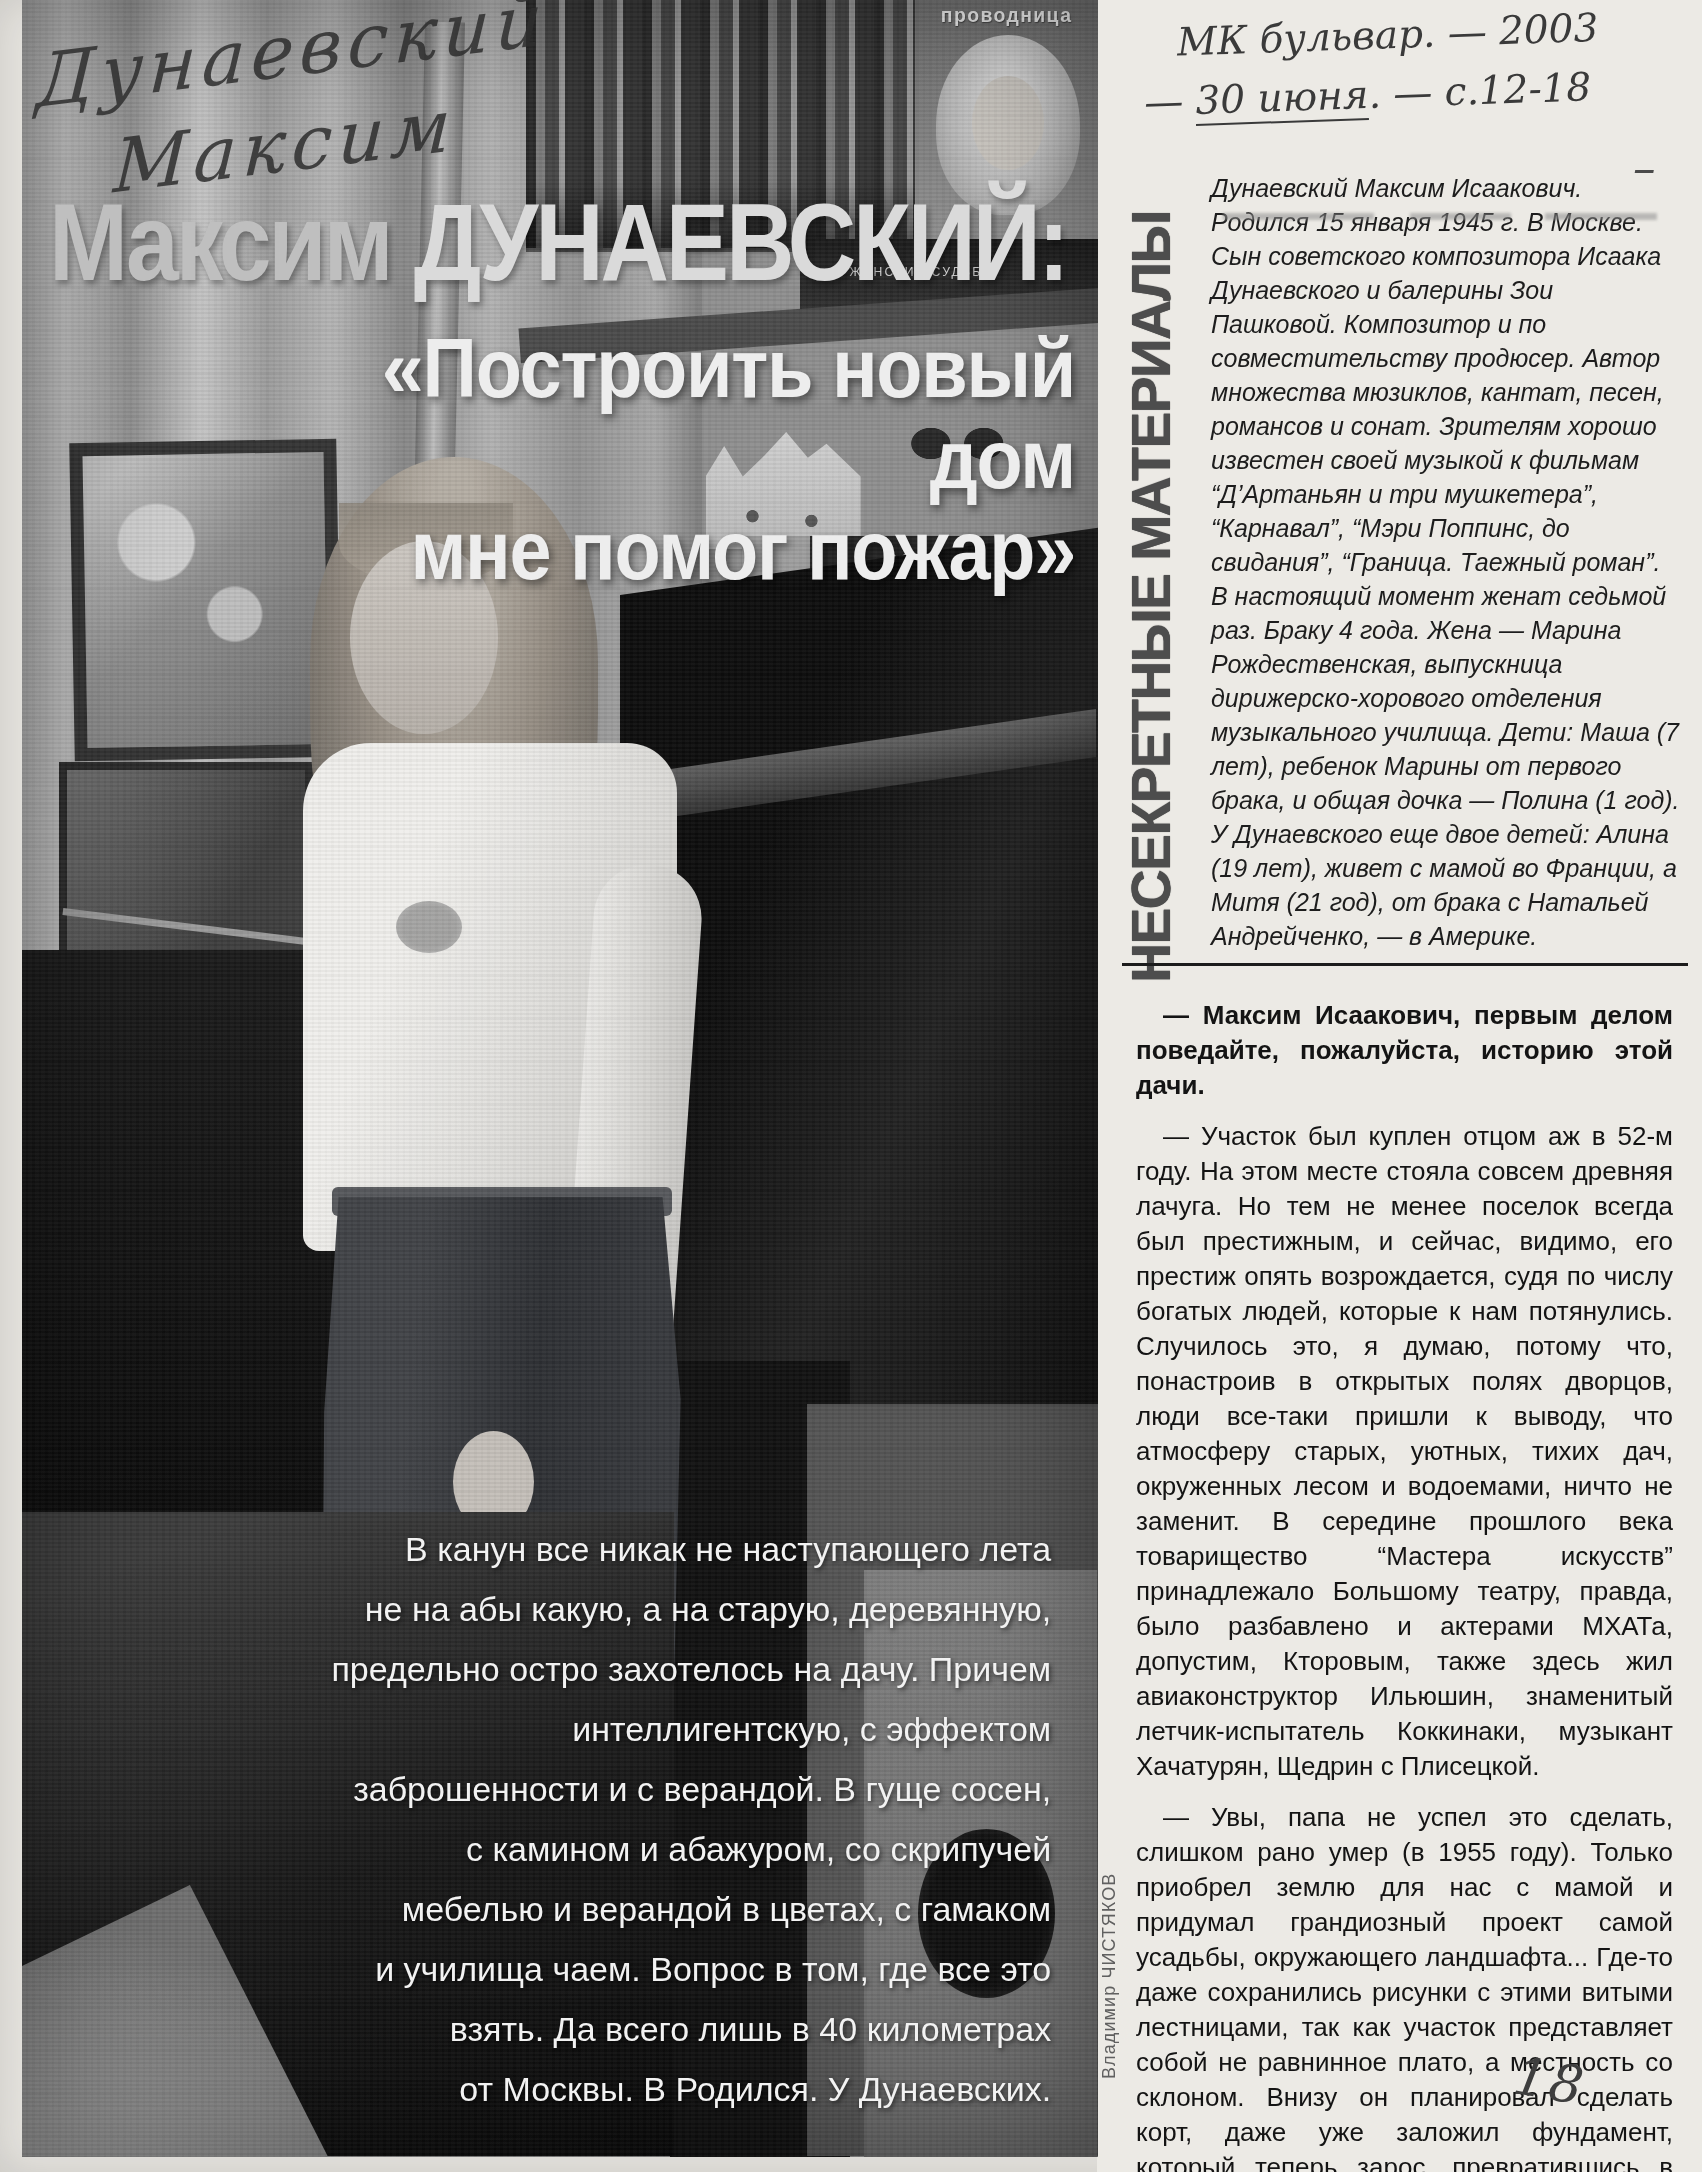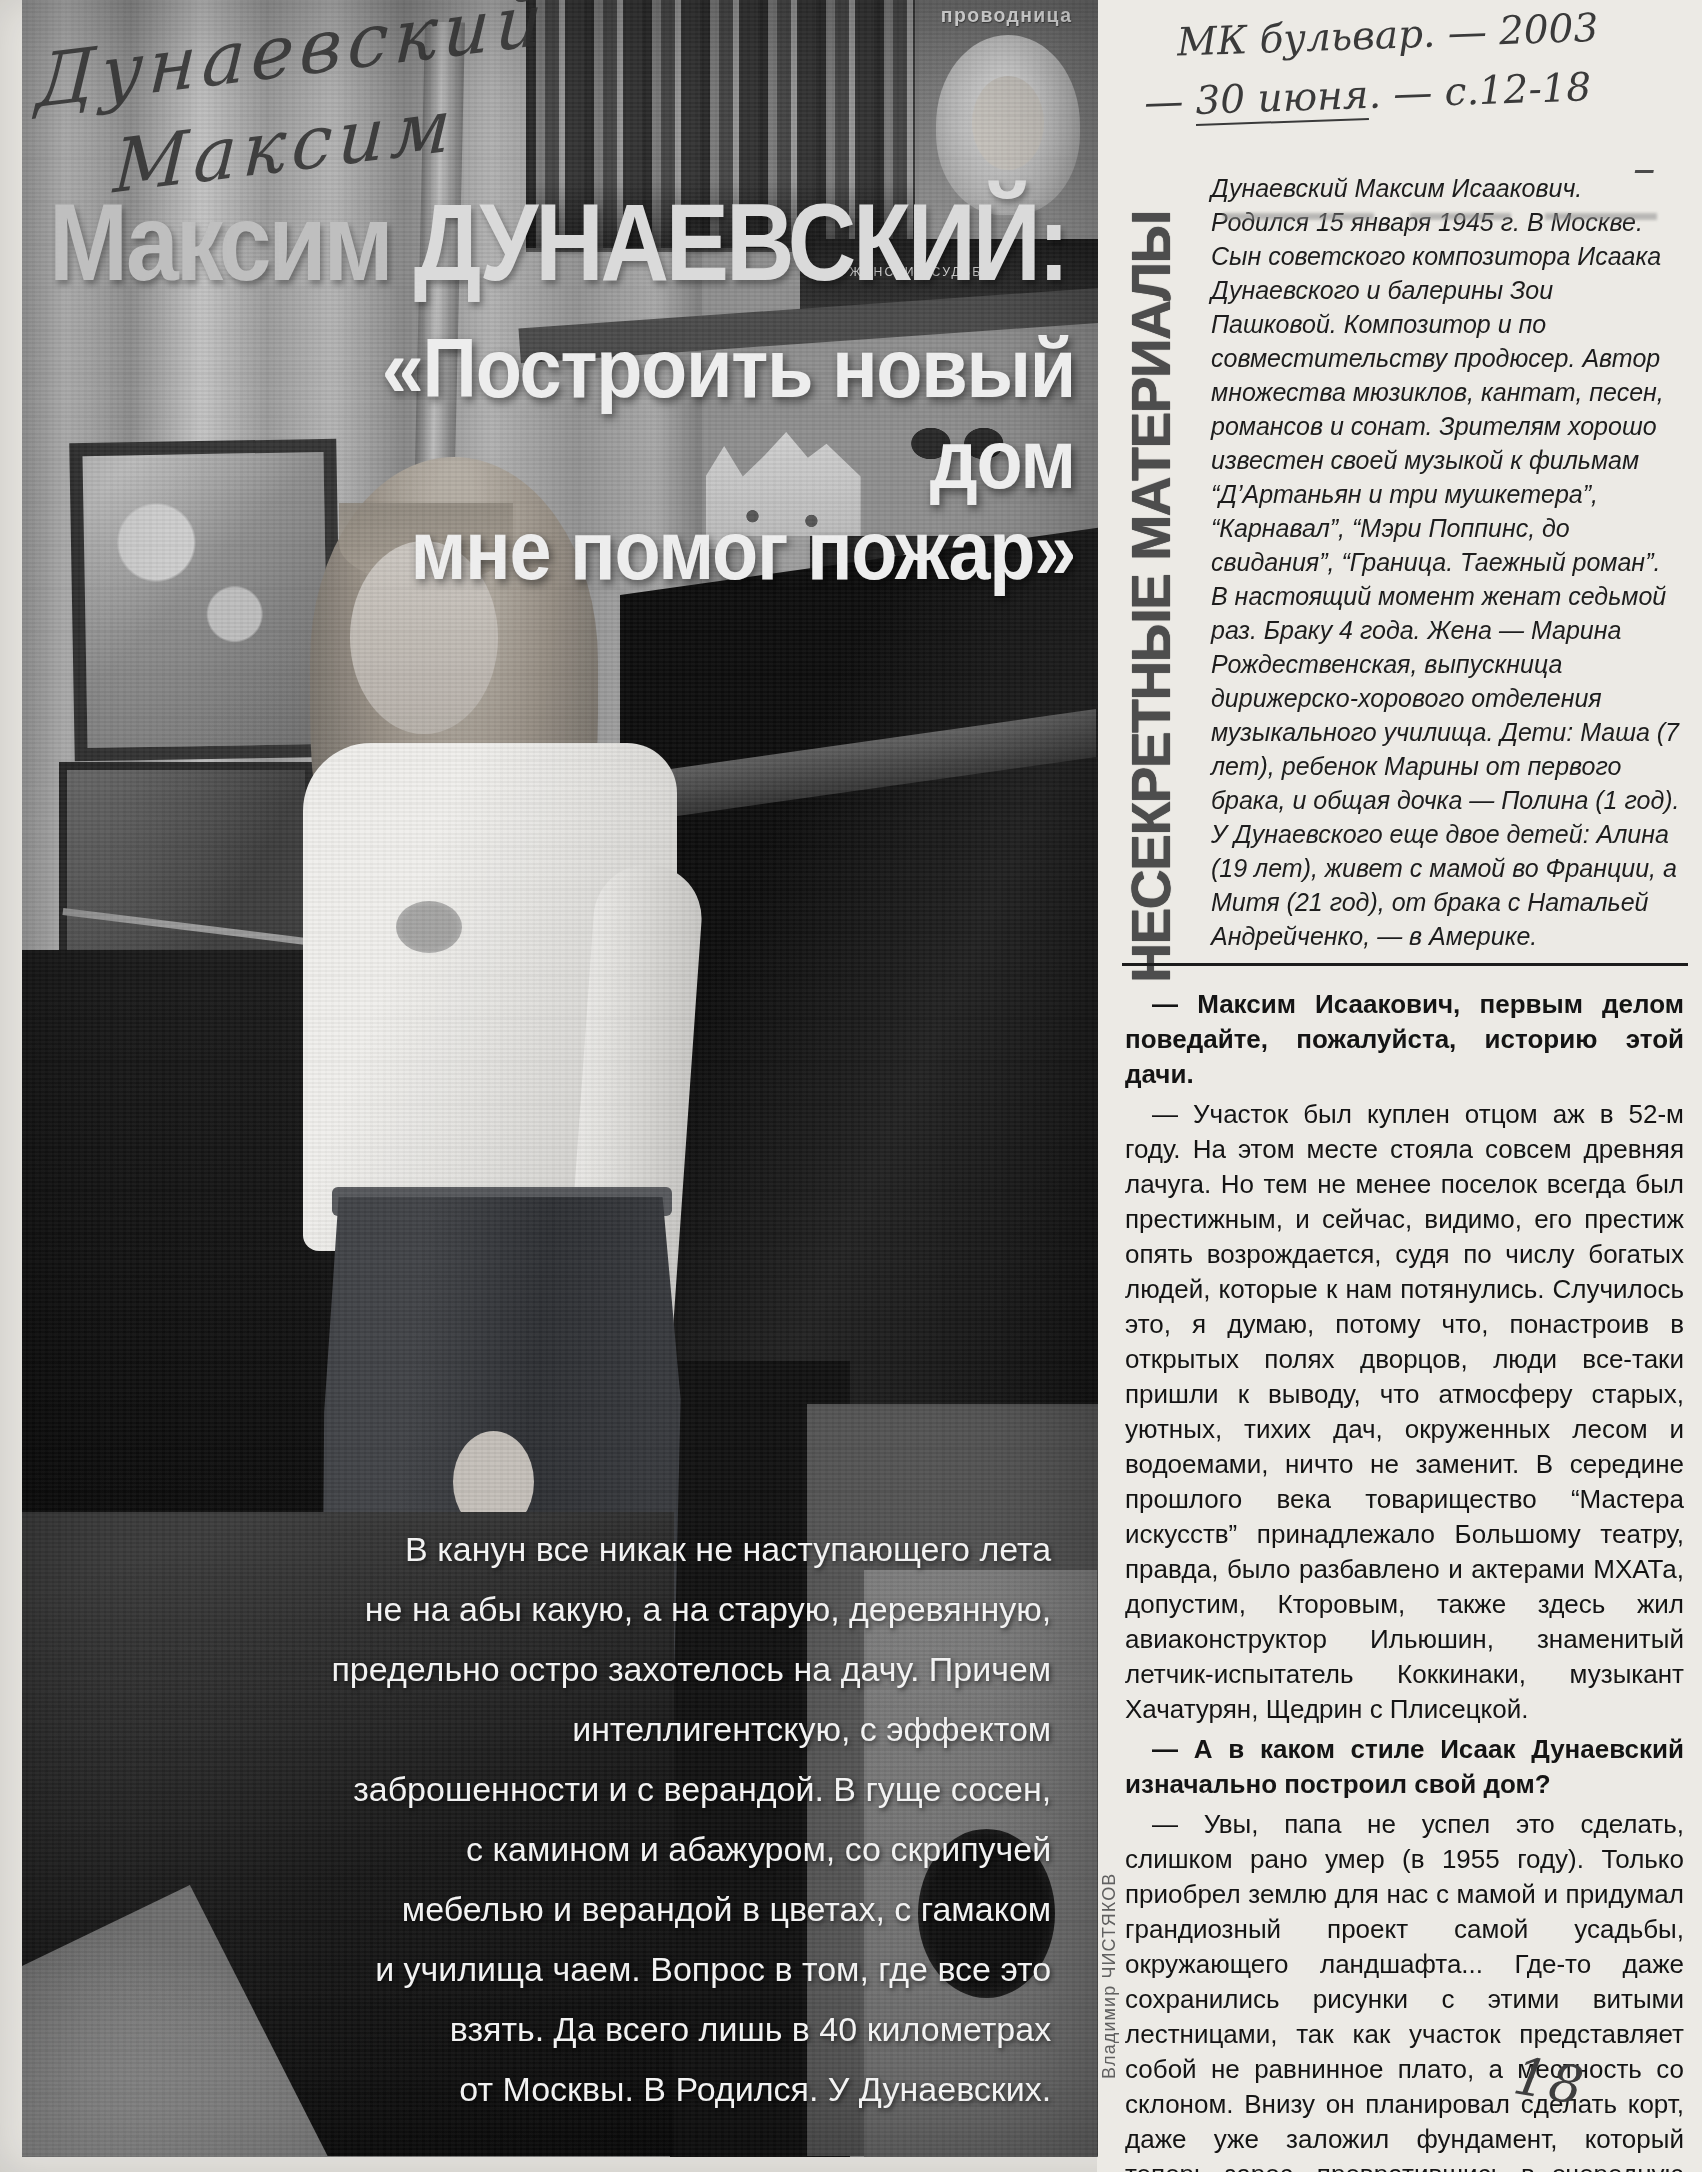--- a/index.html
+++ b/index.html
@@ -119,21 +119,21 @@
   
   .bio{left:1211px;top:171px;width:472px;font-size:25px;line-height:34px;
     font-style:italic;color:#1d1d1d;}
   .smudge{height:6.5px;background:#8f8f8f;filter:blur(1.4px);opacity:.55;}
   .sm1{left:1223px;top:213px;width:151px;}
   .sm2{left:1410px;top:213px;width:101px;}
   .sm3{left:1545px;top:213px;width:112px;}
   .rule{left:1122px;top:963px;width:566px;height:2.9px;background:#1c1c1c;}
   .interview{left:1120px;top:982px;width:569px;font-size:26px;line-height:35px;
     text-align:justify;color:#141414;}
-  .interview p{margin:5px;text-indent:27px;}
+  .interview p{margin:16px;text-indent:27px;}
   .interview p.q{font-weight:bold;}
 </style>
 </head>
 <body>
 
 <div class="page">
 
   <div class="abs col-bg"></div>
 
   <div class="abs photo">
@@ -217,21 +217,20 @@
   <div class="abs bio">Дунаевский Максим Исаакович. Родился 15 января 1945 г. В Москве. Сын советского композитора Исаака Дунаевского и балерины Зои Пашковой. Композитор и по совместительству продюсер. Автор множества мюзиклов, кантат, песен, романсов и сонат. Зрителям хорошо известен своей музыкой к фильмам “Д’Артаньян и три мушкетера”, “Карнавал”, “Мэри Поппинс, до свидания”, “Граница. Таежный роман”. В настоящий момент женат седьмой раз. Браку 4 года. Жена — Марина Рождественская, выпускница дирижерско-хорового отделения музыкального училища. Дети: Маша (7 лет), ребенок Марины от первого брака, и общая дочка — Полина (1 год). У Дунаевского еще двое детей: Алина (19 лет), живет с мамой во Франции, а Митя (21 год), от брака с Натальей Андрейченко, — в Америке.</div>
   <div class="abs smudge sm1"></div>
   <div class="abs smudge sm2"></div>
   <div class="abs smudge sm3"></div>
 
   <div class="abs rule"></div>
 
   <div class="abs interview">
     <p class="q">— Максим Исаакович, первым делом поведайте, пожалуйста, историю этой дачи.</p>
     <p class="a">— Участок был куплен отцом аж в 52-м году. На этом месте стояла совсем древняя лачуга. Но тем не менее поселок всегда был престижным, и сейчас, видимо, его престиж опять возрождается, судя по числу богатых людей, которые к нам потянулись. Случилось это, я думаю, потому что, понастроив в открытых полях дворцов, люди все-таки пришли к выводу, что атмосферу старых, уютных, тихих дач, окруженных лесом и водоемами, ничто не заменит. В середине прошлого века товарищество “Мастера искусств” принадлежало Большому театру, правда, было разбавлено и актерами МХАТа, допустим, Кторовым, также здесь жил авиаконструктор Ильюшин, знаменитый летчик-испытатель Коккинаки, музыкант Хачатурян, Щедрин с Плисецкой.</p>
-    <p class="q">— А в каком стиле Исаак Дунаевский изначально построил свой дом?</p>
     <p class="a">— Увы, папа не успел это сделать, слишком рано умер (в 1955 году). Только приобрел землю для нас с мамой и придумал грандиозный проект самой усадьбы, окружающего ландшафта... Где-то даже сохранились рисунки с этими витыми лестницами, так как участок представляет собой не равнинное плато, а местность со склоном. Внизу он планировал сделать корт, даже уже заложил фундамент, который теперь зарос, превратившись в очередную поляну. Кстати, я к этой игре в детстве относился весьма прохладно, только впоследствии ею азартно увлекся.</p>
   </div>
 
   <div class="abs credit">Владимир ЧИСТЯКОВ</div>
 
   <div class="abs hand pageno">18</div>
 
 </div>
 
 

